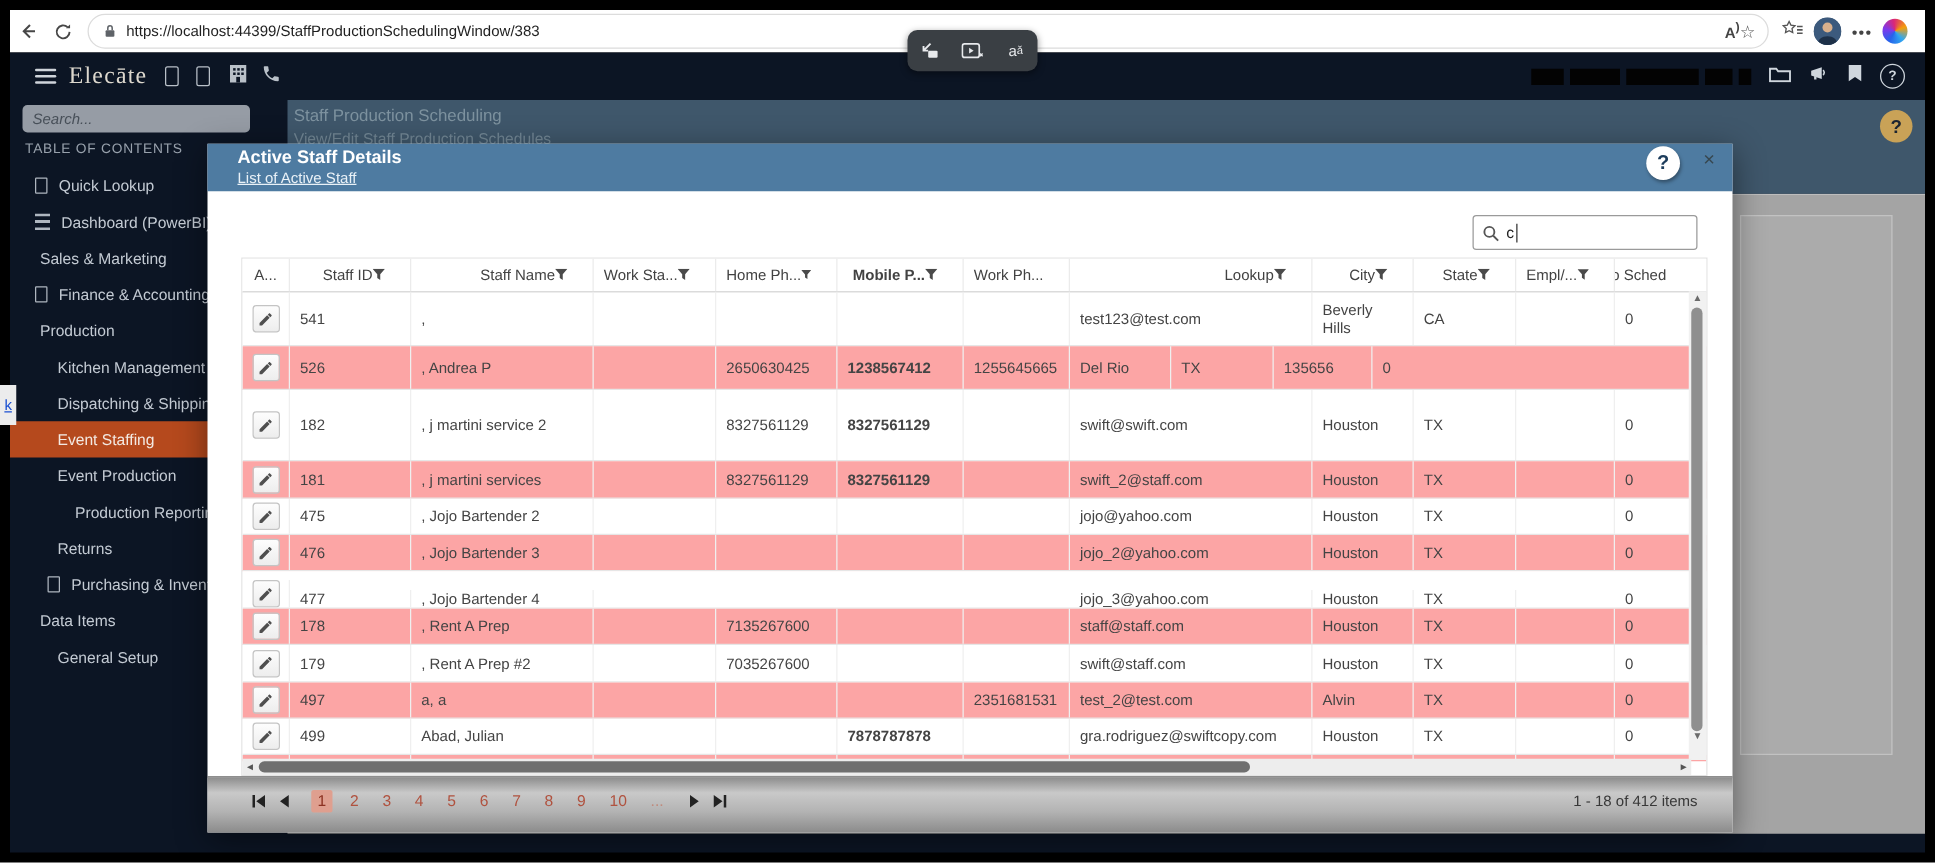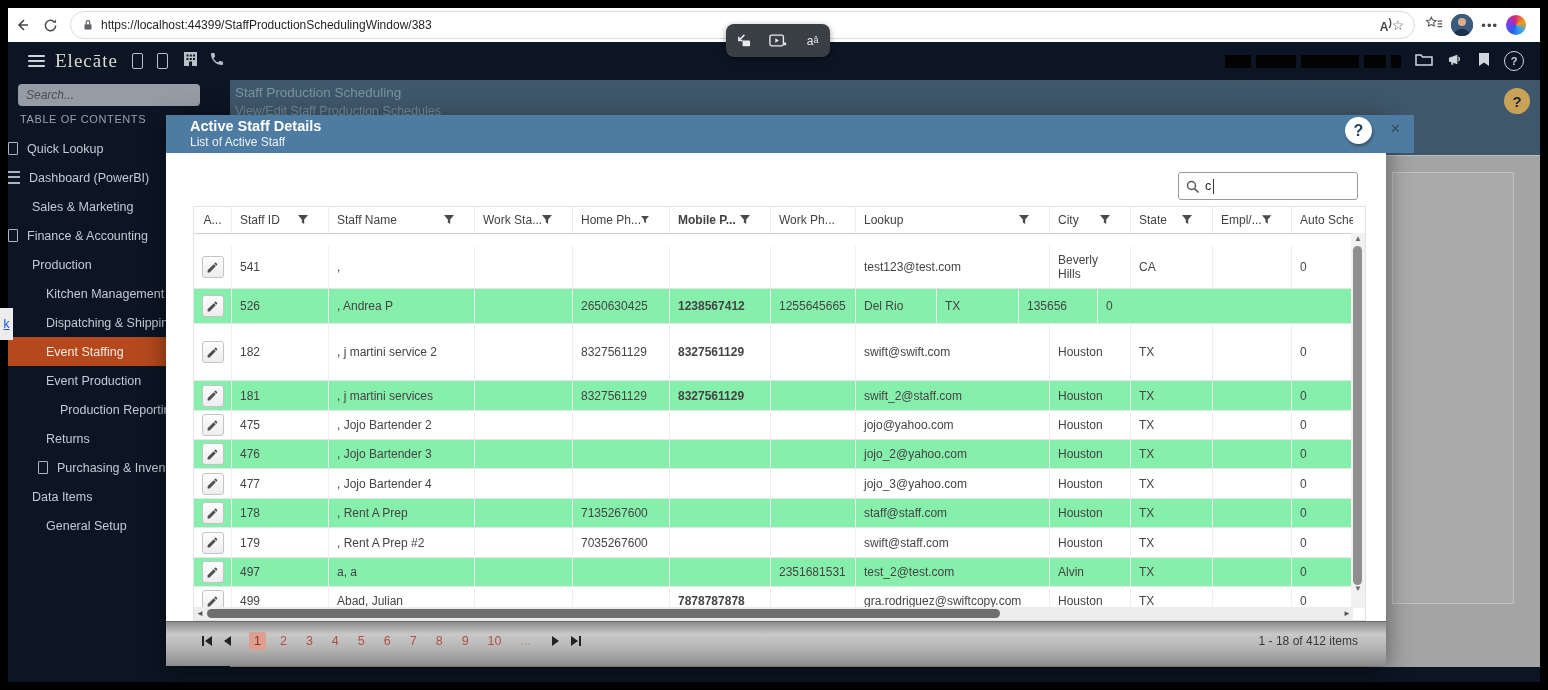--- a/index.html
+++ b/index.html
@@ -46,21 +46,21 @@
 
   
   #side-search{left:18px;top:84px;width:182px;height:22px;background:#969ca5;border:none;border-radius:4px;
                font-style:italic;font-size:12px;color:#3f454d;padding:0 8px;box-sizing:border-box;z-index:6;
                font-family:"Liberation Sans",sans-serif;outline:none;}
   #side-search::placeholder{color:#474f58;opacity:1;}
   #toc-label{left:20px;top:113px;font-size:11px;color:#98a1ac;letter-spacing:.6px;z-index:6;}
   #sidebar-nav{left:8px;top:134px;width:222px;z-index:6;}
   .nav-item{height:29px;display:flex;align-items:center;color:#c3cad3;font-size:12.5px;
             padding-left:24px;white-space:nowrap;overflow:hidden;}
-  .nav-item.has-icon{padding-left:0;}
+  .nav-item.has-icon{padding-left:20px;}
   .nav-item.indent1{padding-left:38px;}
   .nav-item.indent1.has-icon{padding-left:30px;}
   .nav-item.indent2{padding-left:52px;}
   .nav-item.active{background:#b5491d;color:#f3e9e2;}
   .nav-icon{flex:0 0 auto;margin-right:9px;display:inline-block;}
   .nav-icon.box{width:8px;height:11px;border:1.4px solid #aeb6bf;border-radius:1px;}
   .nav-icon.menu{width:12px;height:9px;border-top:2px solid #aeb6bf;border-bottom:2px solid #aeb6bf;
                  background:linear-gradient(#0c1524 0 3px,#aeb6bf 3px 5px,#0c1524 5px);}
   #stray-k{left:0;top:308px;width:13px;height:32px;background:#ececec;color:#1a4fd1;font-size:12px;
            text-decoration:underline;display:flex;align-items:center;justify-content:center;z-index:7;}
@@ -70,50 +70,50 @@
   #page-title{position:absolute;left:5px;top:5px;font-size:13.5px;color:#7d929f;font-weight:normal;}
   #page-subtitle{position:absolute;left:5px;top:24px;font-size:12.5px;color:#728795;}
   #gold-help{left:1504px;top:88px;width:26px;height:26px;border-radius:50%;background:#c9a257;color:#1b2430;
              font-weight:bold;font-size:15px;display:flex;align-items:center;justify-content:center;z-index:4;}
   #content-gray{left:230px;top:155px;width:1310px;height:511px;background:#a4a4a4;border-top:1px solid #bdbdbd;z-index:3;}
   #bg-panel{position:absolute;left:1162px;top:16px;width:120px;height:430px;background:#ababab;border:1px solid #c2c2c2;}
 
   
   #modal{left:166px;top:115px;width:1220px;height:551px;background:#fff;z-index:20;
          box-shadow:0 6px 24px rgba(0,0,0,.45);}
-  #modal-header{position:absolute;left:0;top:0;width:100%;height:38px;background:#4e7ba1;padding-left:28px;}
+  #modal-header{position:absolute;left:0;top:0;width:100%;height:38px;background:#4e7ba1;}
   #modal-title{position:absolute;left:24px;top:3px;color:#fff;font-size:14.5px;font-weight:bold;}
-  #modal-subtitle{position:absolute;left:24px;top:20px;color:#e9f1f7;font-size:12px;}
+  #modal-subtitle{position:absolute;left:24px;top:20px;color:#e9f1f7;font-size:12px;text-decoration:underline;}
   #modal-help{position:absolute;right:42px;top:2px;width:27px;height:27px;background:#fff;border-radius:50%;
               color:#1d3d5c;font-weight:bold;font-size:16px;display:flex;align-items:center;justify-content:center;
               box-shadow:1px 2px 3px rgba(0,0,0,.35);}
   #modal-close{position:absolute;right:14px;top:6px;color:#37474f;font-size:16px;line-height:16px;}
 
   
   #grid-search{position:absolute;right:28px;top:57px;width:180px;height:28px;border:1px solid #9a9a9a;
                border-radius:3px;background:#fff;box-sizing:border-box;}
   #grid-search svg{position:absolute;left:7px;top:7px;}
   #grid-search input{position:absolute;left:0;top:0;width:100%;height:100%;border:none;outline:none;
                      background:transparent;padding-left:26px;font-size:12.5px;color:#222;box-sizing:border-box;
                      font-family:"Liberation Sans",sans-serif;}
   #caret{position:absolute;left:34px;top:6px;width:1px;height:15px;background:#333;}
 
   
   #grid{position:absolute;left:27px;top:91px;width:1173px;height:415px;border:1px solid #e3e3e3;box-sizing:border-box;}
   #grid-header{display:flex;height:26px;border-bottom:1px solid #cfcfcf;background:#fff;}
-  .th{display:flex;align-items:center;justify-content:space-between;font-size:12px;color:#424242;
+  .th{display:flex;align-items:center;justify-content:flex-end;font-size:12px;color:#424242;
       padding:0 20px 0 8px;box-sizing:border-box;border-right:1px solid #ebebeb;overflow:hidden;white-space:nowrap;}
   #grid-body{height:375px;overflow:hidden;position:relative;}
   .tr{display:flex;height:28px;border-bottom:1px solid #e6e6e6;background:#fff;}
-  .tr.alt{background:#86efac;}
-  .tr:nth-child(1){height:42px;margin-top:12px;}
+  .tr.alt{background:#fca5a5;}
+  .tr:nth-child(1){height:42px;}
   .tr:nth-child(2){height:34px;}
   .tr:nth-child(3){height:56px;}
   .tr:nth-child(4){height:29px;}
-  .tr:nth-child(7){height:29px;}
+  .tr:nth-child(7){height:29px;align-items:flex-end;}
   .tr:nth-child(9){height:29px;}
   .td{display:flex;align-items:center;font-size:12px;color:#444;padding:0 8px;box-sizing:border-box;
       border-right:1px solid #efefef;overflow:hidden;line-height:14px;}
   .c0{width:38px;flex:0 0 38px;justify-content:center;padding:0;}
   .c1{width:97px;flex:0 0 97px;}
   .c2{width:146px;flex:0 0 146px;}
   .c3{width:98px;flex:0 0 98px;}
   .c4{width:97px;flex:0 0 97px;}
   .c5{width:101px;flex:0 0 101px;font-weight:bold;}
   .c6{width:85px;flex:0 0 85px;}

